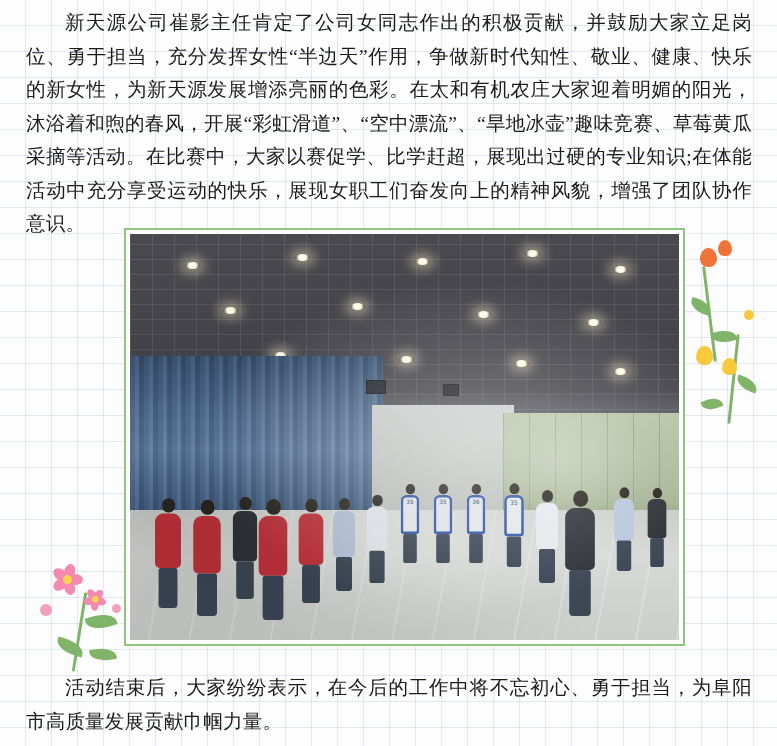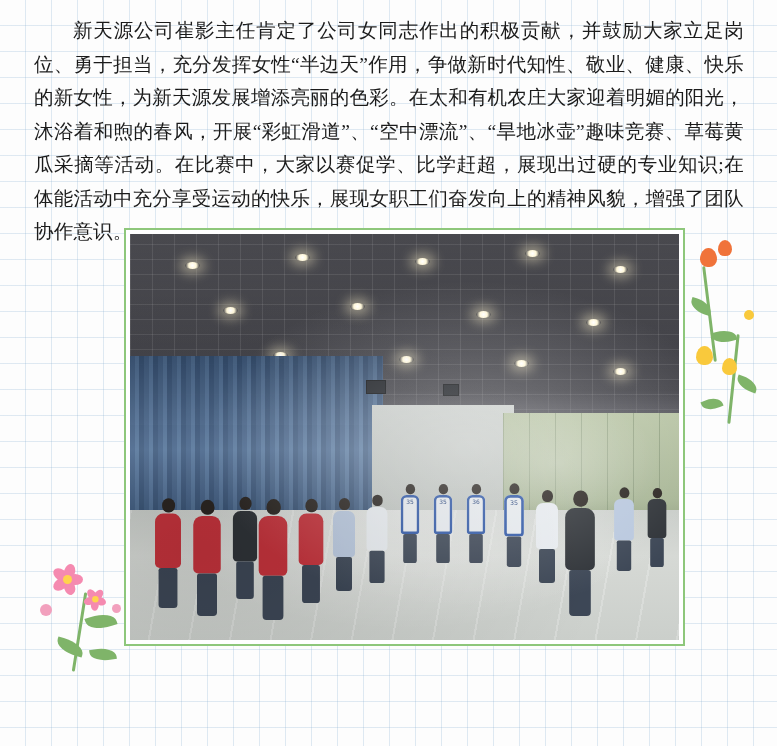--- a/index.html
+++ b/index.html
@@ -37,21 +37,21 @@
     width: 726px;
     font-family: "Liberation Serif", "DejaVu Serif", serif;
     font-size: 19.5px;
     line-height: 33.5px;
     color: #1b1b1b;
     letter-spacing: 0.2px;
     text-align: justify;
     text-justify: inter-ideograph;
   }
   .article p {
-    margin: 8px;
+    margin: 0;
     text-indent: 2em;
   }
 
   .closing {
     position: absolute;
     left: 26px;
     top: 671px;
     width: 726px;
     font-family: "Liberation Serif", "DejaVu Serif", serif;
     font-size: 19.5px;
@@ -447,14 +447,17 @@
       <div class="petal" style="transform:rotate(164deg) translateX(8px);"></div>
       <div class="petal" style="transform:rotate(236deg) translateX(8px);"></div>
       <div class="petal" style="transform:rotate(308deg) translateX(8px);"></div>
       <div class="core"></div>
     </div>
 
     <div class="bud" style="left:24px; top:56px; width:12px; height:12px;"></div>
     <div class="bud" style="left:96px; top:56px; width:9px; height:9px;"></div>
   </div>
 
+  <div class="closing">
+    <p>活动结束后，大家纷纷表示，在今后的工作中将不忘初心、勇于担当，为阜阳市高质量发展贡献巾帼力量。</p>
+  </div>
 
 </div>
 
 </body></html>

